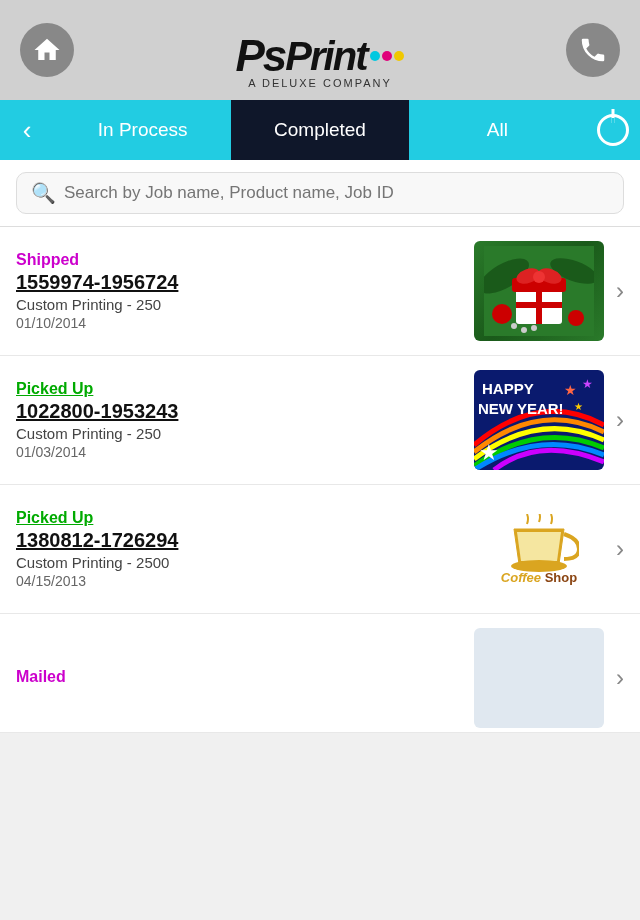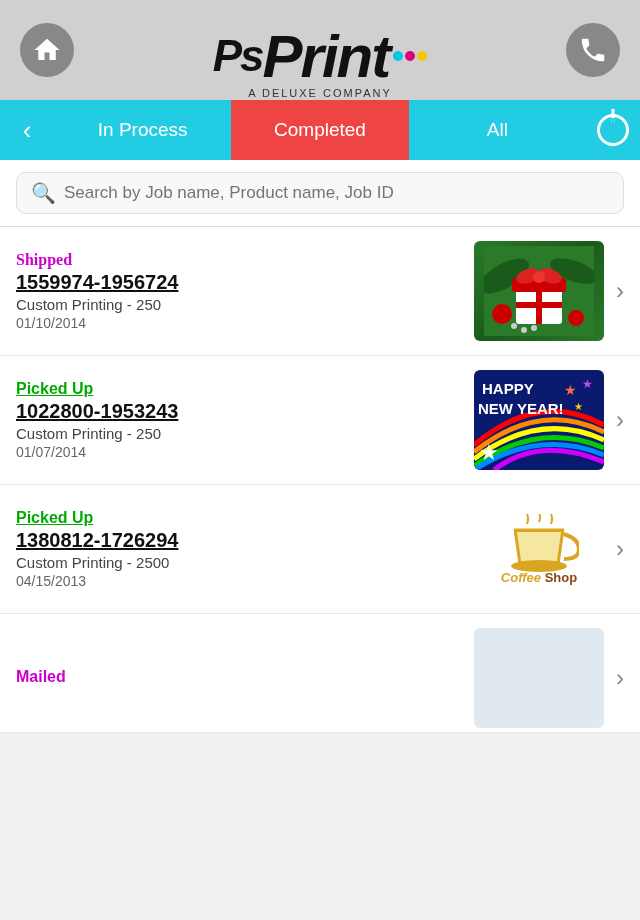--- a/index.html
+++ b/index.html
@@ -92,21 +92,21 @@
       flex: 1;
       display: flex;
       align-items: center;
       justify-content: center;
       color: white;
       font-size: 19px;
       cursor: pointer;
       position: relative;
     }
     .nav-tab.active {
-      background: #ef4444;
+      background: #0f172a;
     }
     .nav-power {
       width: 54px;
       height: 60px;
       display: flex;
       align-items: center;
       justify-content: center;
       cursor: pointer;
       flex-shrink: 0;
     }
@@ -180,21 +180,21 @@
       cursor: pointer;
     }
     .job-info {
       flex: 1;
     }
     .job-status {
       font-size: 16px;
       font-weight: 600;
       margin-bottom: 2px;
     }
-    .status-shipped { color: #cc00cc; font-family: Liberation Serif, serif; }
+    .status-shipped { color: #cc00cc; }
     .status-pickedup { color: #00aa00; text-decoration: underline; }
     .status-mailed { color: #cc00cc; }
     .job-id {
       font-size: 20px;
       font-weight: 800;
       color: #111;
       margin-bottom: 2px;
       text-decoration: underline;
     }
     .job-desc {
@@ -250,21 +250,21 @@
 
 <div class="header">
   <div class="header-icon-btn">
     <svg viewBox="0 0 24 24">
       <path d="M10 20v-6h4v6h5v-8h3L12 3 2 12h3v8z"></path>
     </svg>
   </div>
   <div class="logo-area">
     <div class="logo-brand">
       <span style="font-size:44px;font-weight:900;font-style:italic;color:#111;letter-spacing:-2px;">Ps</span>
-      <span style="font-size:60px;font-weight:900;font-style:italic;color:#111;letter-spacing:-2px;">Print</span>
+      <span style="font-size:40px;font-weight:900;font-style:italic;color:#111;letter-spacing:-2px;">Print</span>
       <span class="logo-dots">
         <span class="dot-c dot-cyan"></span>
         <span class="dot-c dot-magenta"></span>
         <span class="dot-c dot-yellow"></span>
       </span>
     </div>
     <div class="logo-tagline">A DELUXE COMPANY</div>
   </div>
   <div class="header-icon-btn">
     <svg viewBox="0 0 24 24">
@@ -341,21 +341,21 @@
       </div>
     </div>
     <div class="job-arrow">›</div>
   </div>
 
   <div class="job-item">
     <div class="job-info">
       <div class="job-status status-pickedup">Picked Up</div>
       <div class="job-id">1022800-1953243</div>
       <div class="job-desc">Custom Printing - 250</div>
-      <div class="job-date">01/07/2014</div>
+      <div class="job-date">01/03/2014</div>
     </div>
     <div class="job-thumb">
       <svg width="130" height="100" viewBox="0 0 130 100">
 
         <rect width="130" height="100" fill="#0a1a6e"></rect>
 
         <text x="90" y="25" font-size="14" fill="#ff6644">★</text>
         <text x="100" y="40" font-size="10" fill="#ffcc00">★</text>
         <text x="108" y="18" font-size="12" fill="#cc44ff">★</text>
 

